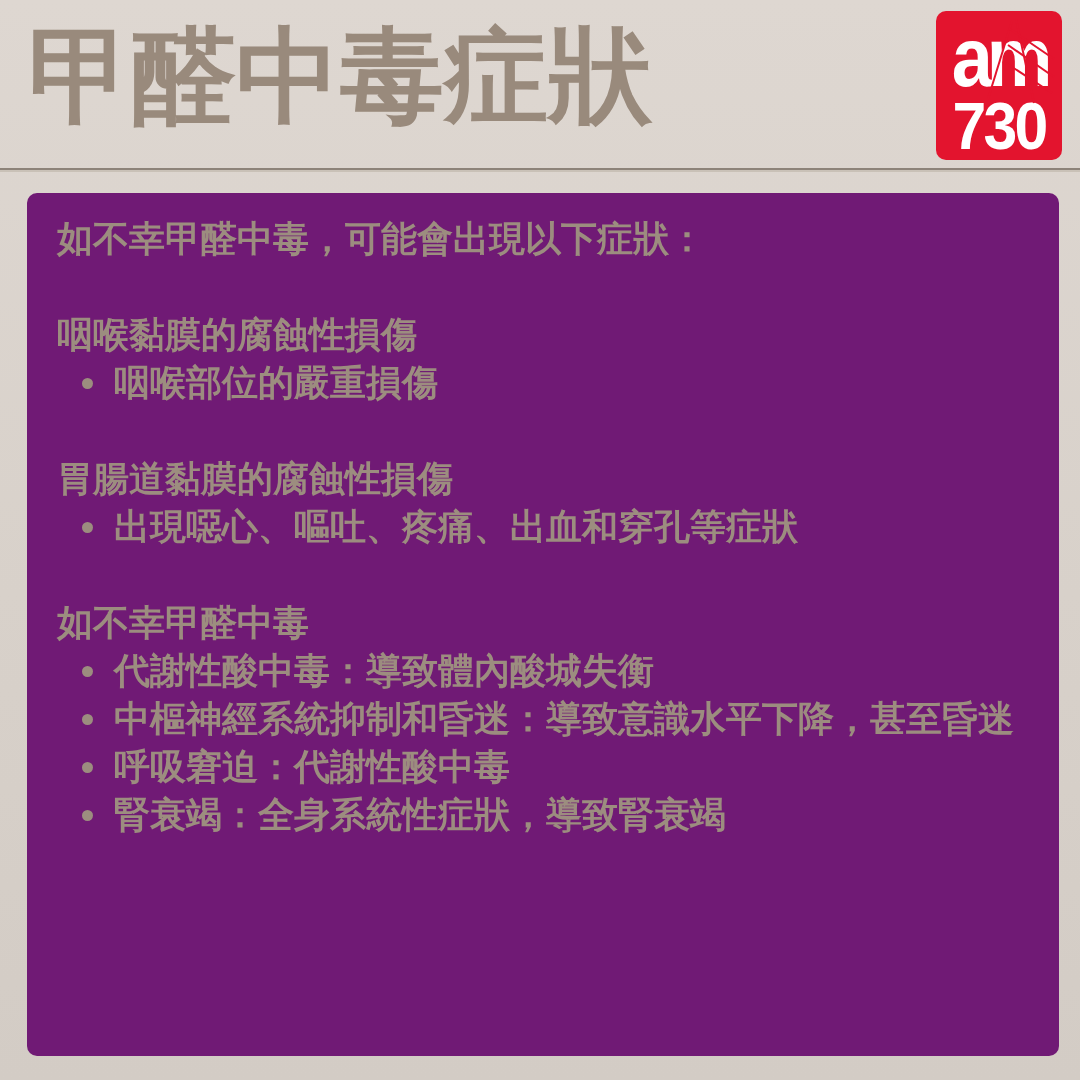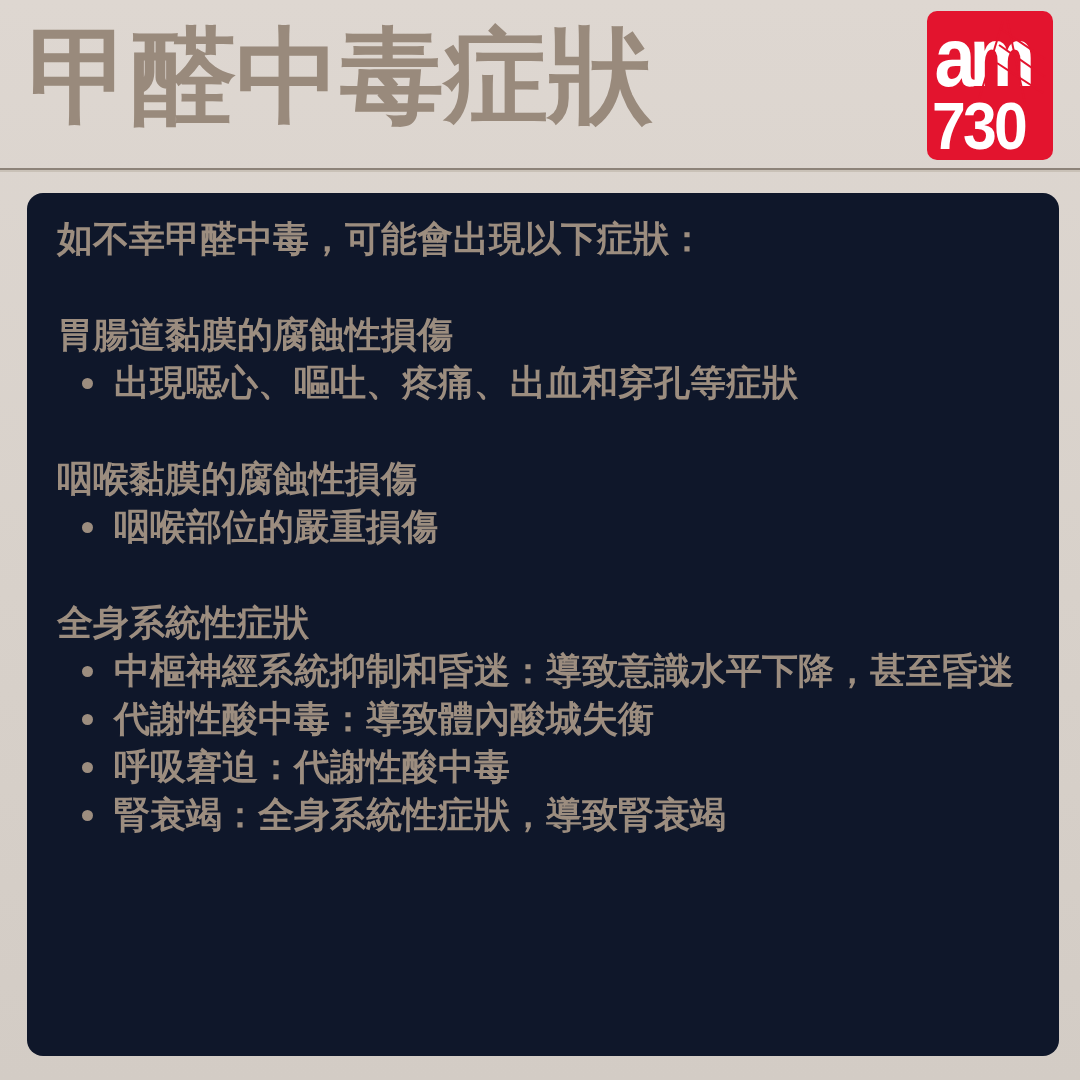--- a/index.html
+++ b/index.html
@@ -18,25 +18,26 @@
   }
   .page-title {
     position: absolute; left: 28px; top: 22px;
     font-size: 104px; line-height: 108px;
     font-weight: 900;
     color: #998a7c;
     letter-spacing: 0px;
     white-space: nowrap;
   }
   .logo {
-    position: absolute; top: 11px; right: 27px;
+    position: absolute; top: 11px; right: 18px;
     width: 126px; height: 149px;
     background: #e3142e;
     border-radius: 10px;
     overflow: hidden;
+    text-align: center;
   }
   .logo-am {
     display: block;
     margin-top: 6px;
     font-size: 84px; line-height: 80px;
     font-weight: 900;
     color: #ffffff;
     letter-spacing: -7px;
     transform: scaleX(0.88);
   }
@@ -57,22 +58,22 @@
   .divider { position: absolute; top: 168px; left: 0; width: 1080px; }
   .divider-dark  { height: 2px; background: #8d8379; }
   .divider-light { height: 2px; background: #c9c1b7; }
 
   
   .card {
     position: absolute;
     left: 27px; top: 193px;
     width: 1032px; height: 863px;
     box-sizing: border-box;
-    background: #0f172a;
-    border-radius: 16px;
+    background: #701a75;
+    border-radius: 10px;
     padding: 22px 30px;
     color: #9c8d7f;
     font-size: 36px;
     line-height: 48px;
     font-weight: 800;
   }
   .block { margin-bottom: 48px; }
   .intro-text, .section-heading { white-space: nowrap; }
   .bullet-item { display: flex; align-items: flex-start; }
   .bullet-icon {
@@ -109,50 +110,50 @@
 <div class="divider">
   <div class="divider-dark"></div>
   <div class="divider-light"></div>
 </div>
 
 <div class="card">
   <div class="block intro-text">如不幸甲醛中毒，可能會出現以下症狀：</div>
 
   <div id="sections">
   <div class="block">
+    <div class="section-heading">咽喉黏膜的腐蝕性損傷</div>
+    <div>
+  <div class="bullet-item">
+    <span class="bullet-icon"></span>
+    <span class="bullet-text">咽喉部位的嚴重損傷</span>
+  </div>
+</div>
+  </div>
+
+  <div class="block">
     <div class="section-heading">胃腸道黏膜的腐蝕性損傷</div>
     <div>
   <div class="bullet-item">
     <span class="bullet-icon"></span>
     <span class="bullet-text">出現噁心、嘔吐、疼痛、出血和穿孔等症狀</span>
   </div>
 </div>
   </div>
 
   <div class="block">
-    <div class="section-heading">咽喉黏膜的腐蝕性損傷</div>
+    <div class="section-heading">如不幸甲醛中毒</div>
     <div>
   <div class="bullet-item">
     <span class="bullet-icon"></span>
-    <span class="bullet-text">咽喉部位的嚴重損傷</span>
-  </div>
-</div>
-  </div>
-
-  <div class="block">
-    <div class="section-heading">全身系統性症狀</div>
-    <div>
-  <div class="bullet-item">
-    <span class="bullet-icon"></span>
-    <span class="bullet-text">中樞神經系統抑制和昏迷：導致意識水平下降，甚至昏迷</span>
+    <span class="bullet-text">代謝性酸中毒：導致體內酸城失衡</span>
   </div>
 
   <div class="bullet-item">
     <span class="bullet-icon"></span>
-    <span class="bullet-text">代謝性酸中毒：導致體內酸城失衡</span>
+    <span class="bullet-text">中樞神經系統抑制和昏迷：導致意識水平下降，甚至昏迷</span>
   </div>
 
   <div class="bullet-item">
     <span class="bullet-icon"></span>
     <span class="bullet-text">呼吸窘迫：代謝性酸中毒</span>
   </div>
 
   <div class="bullet-item">
     <span class="bullet-icon"></span>
     <span class="bullet-text">腎衰竭：全身系統性症狀，導致腎衰竭</span>

